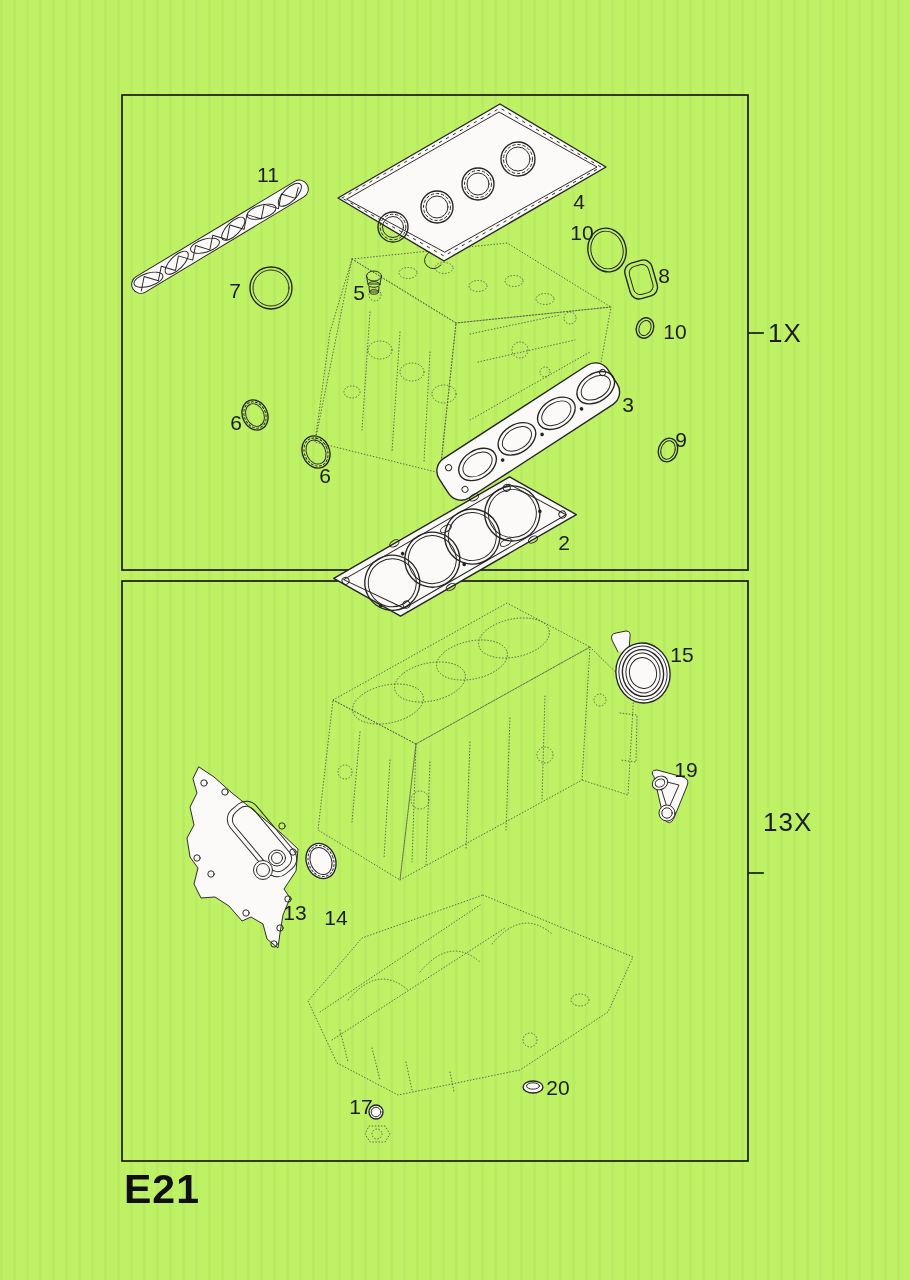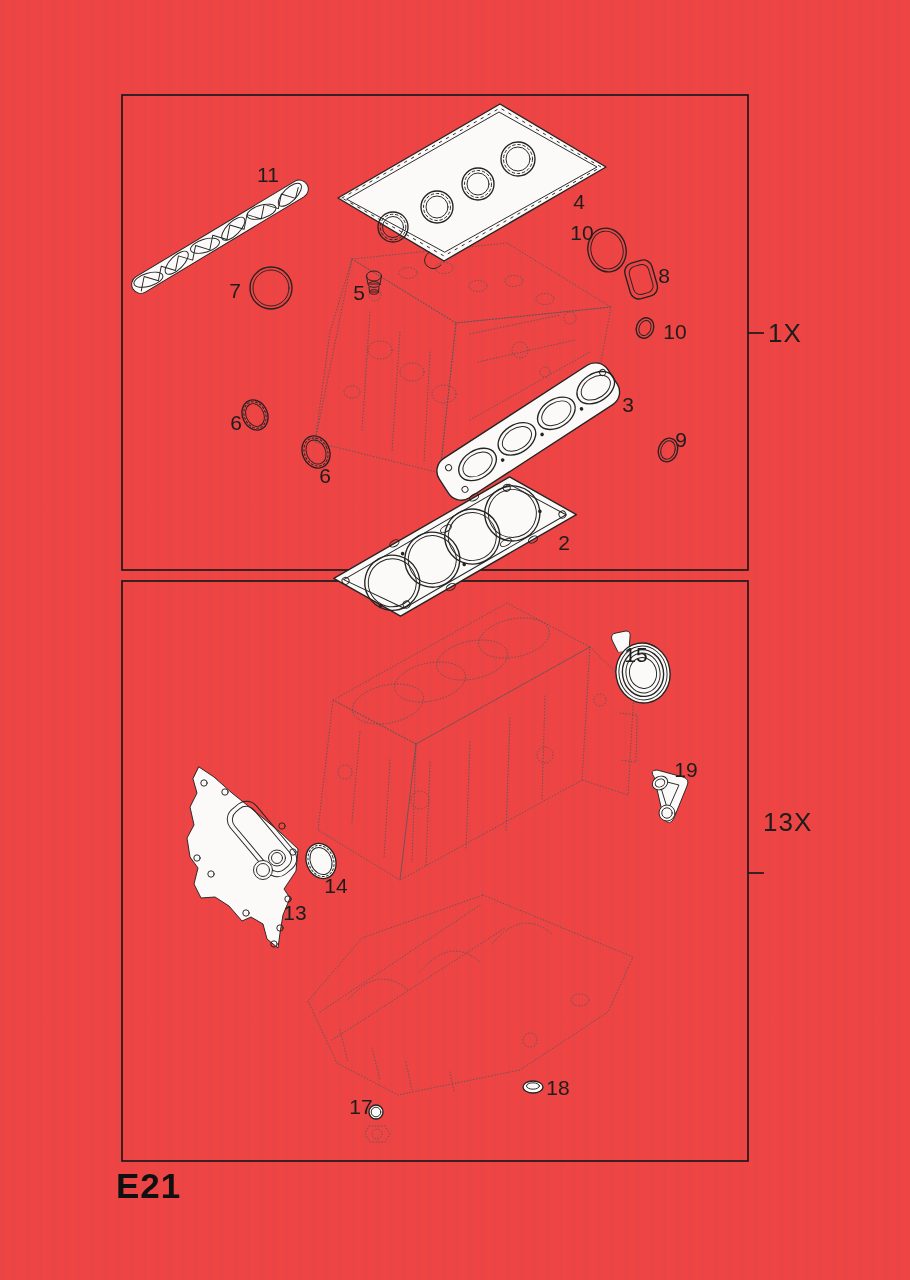--- a/index.html
+++ b/index.html
@@ -1,30 +1,30 @@
 <!DOCTYPE html>
 <html><head>
 <meta charset="utf-8">
 <style>
   html,body{margin:0;padding:0;background:#fbfaf8;}
-  #page{position:relative;width:910px;height:1280px;background:#ef4444;overflow:hidden;
+  #page{position:relative;width:910px;height:1280px;background:#bef264;overflow:hidden;
         font-family:"Liberation Sans", sans-serif;}
   #stripes{position:absolute;inset:0;pointer-events:none;
            background:repeating-linear-gradient(90deg, rgba(100,95,98,0.05) 0 3px, rgba(0,0,0,0) 3px 13px);}
   svg{position:absolute;left:0;top:0;}
   .fr{stroke:#1a1a1a;stroke-width:1.7;fill:none;}
   .ln{stroke:#232323;stroke-width:1.35;fill:none;stroke-linejoin:round;stroke-linecap:round;}
   .tn{stroke-width:0.95;}
   .wf{fill:#fbfaf8;}
   .dt{fill:#232323;stroke:none;}
   .gh{stroke:#575757;stroke-width:0.9;fill:none;stroke-dasharray:0.7 2.4;
       stroke-linecap:round;stroke-linejoin:round;}
   .callout{position:absolute;transform:translate(-50%,-50%);font-size:21px;color:#1d1d1d;white-space:nowrap;}
   .qty{position:absolute;transform:translateY(-50%);font-size:26px;color:#1d1d1d;letter-spacing:1px;white-space:nowrap;}
-  #code{position:absolute;left:116px;top:1166px;font-size:35px;font-weight:bold;color:#101010;letter-spacing:1px;}
+  #code{position:absolute;left:124px;top:1166px;font-size:41px;font-weight:bold;color:#101010;letter-spacing:1px;}
 </style>
 </head>
 <body>
 
 <div id="page">
   <div id="stripes"></div>
 
   <svg width="910" height="1280" viewBox="0 0 910 1280">
 
     <rect class="fr" x="122" y="95" width="626" height="475"></rect>
@@ -279,24 +279,24 @@
   <span class="callout" style="left:664px;top:276px">8</span>
   <span class="callout" style="left:235px;top:291px">7</span>
   <span class="callout" style="left:359px;top:293px">5</span>
   <span class="callout" style="left:675px;top:332px">10</span>
   <span class="callout" style="left:236px;top:423px">6</span>
   <span class="callout" style="left:628px;top:405px">3</span>
   <span class="callout" style="left:681px;top:440px">9</span>
   <span class="callout" style="left:325px;top:476px">6</span>
   <span class="callout" style="left:564px;top:543px">2</span>
 
-  <span class="callout" style="left:636px;top:655px">15</span>
+  <span class="callout" style="left:682px;top:655px">15</span>
   <span class="callout" style="left:686px;top:770px">19</span>
-  <span class="callout" style="left:336px;top:886px">14</span>
+  <span class="callout" style="left:336px;top:918px">14</span>
   <span class="callout" style="left:295px;top:913px">13</span>
   <span class="callout" style="left:361px;top:1107px">17</span>
-  <span class="callout" style="left:558px;top:1088px">18</span>
+  <span class="callout" style="left:558px;top:1088px">20</span>
 
   <span class="qty" style="left:768px;top:333px">1X</span>
   <span class="qty" style="left:763px;top:822px">13X</span>
 
   <div id="code">E21</div>
 </div>
 
 </body></html>

